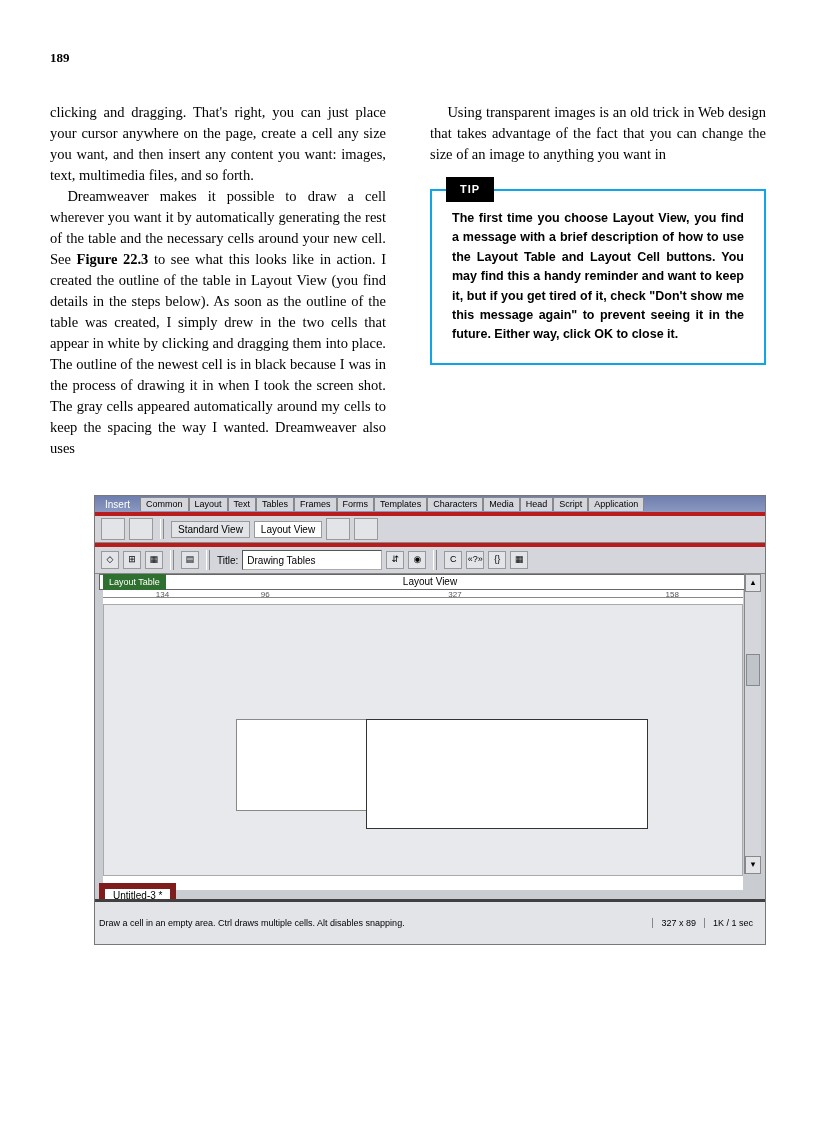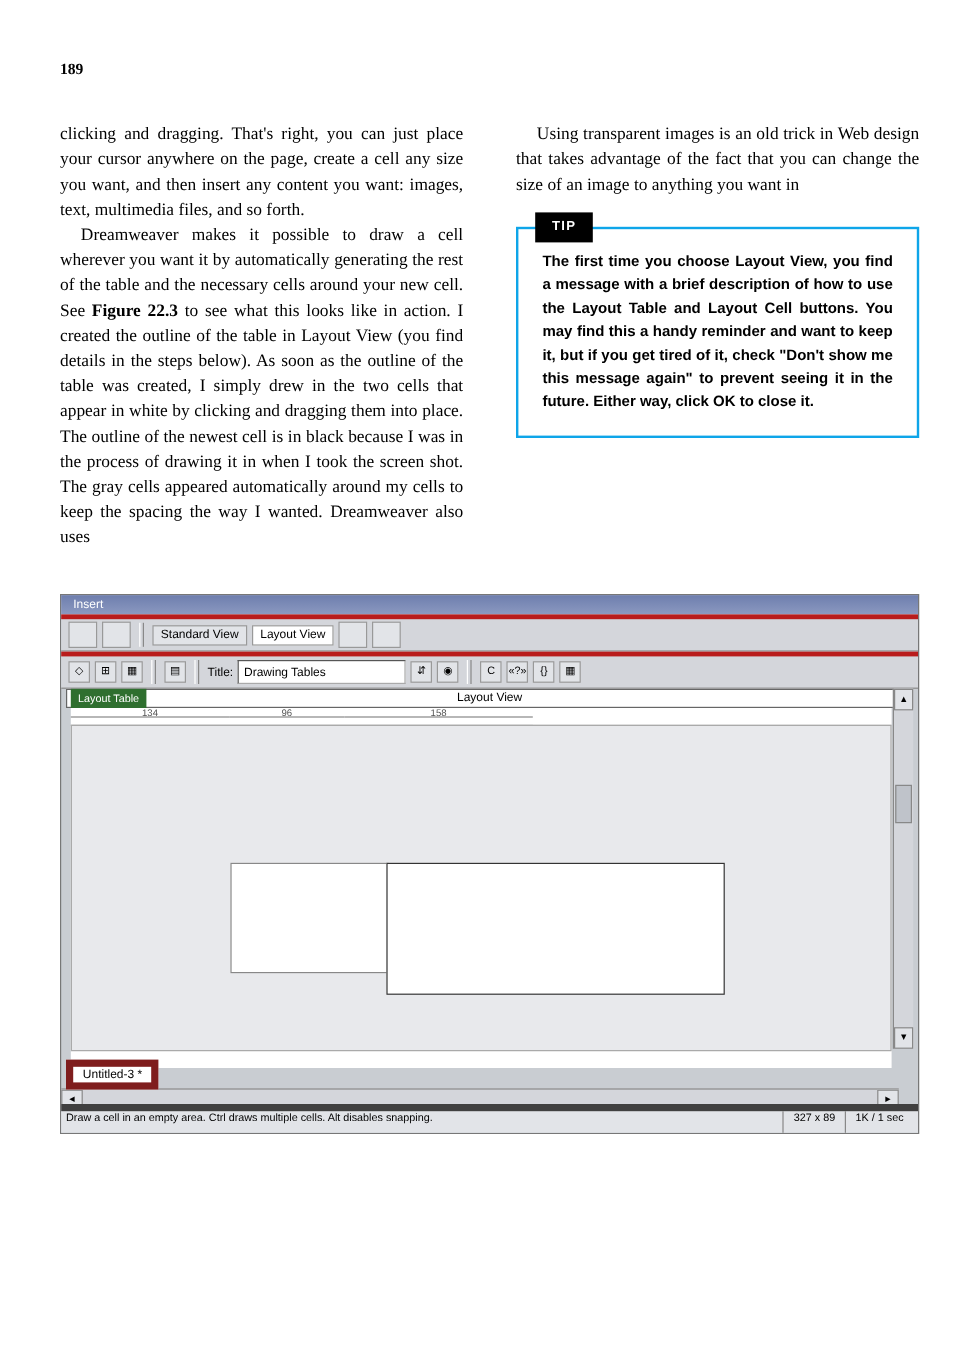--- a/index.html
+++ b/index.html
@@ -7,21 +7,21 @@
   .header{display:flex;justify-content:space-between;font-size:13px;margin-bottom:36px;}
   .header .pno{font-weight:bold;}
   .header .chap{font-style:italic;}
   .cols{display:flex;gap:44px;}
   .col{flex:1;font-size:14.5px;line-height:1.45;text-align:justify;}
   .col p{margin:0 0 0 0;text-indent:1.2em;}
   .col p.first{text-indent:0;}
   .figref{font-weight:bold;}
   .tipbox{border:2px solid #0ea5e9;margin-top:24px;padding:18px 20px 18px 20px;position:relative;font-family:Arial,Helvetica,sans-serif;font-size:12.5px;line-height:1.55;text-align:justify;font-weight:bold;}
   .tipbox .tiptab{position:absolute;top:-14px;left:14px;background:#000;color:#fff;padding:4px 14px;font-size:11px;letter-spacing:1px;}
-  .screenshot{margin-top:36px;border:1px solid #777;background:#c9cdd2;font-family:Tahoma,Arial,sans-serif;font-size:10px;color:#000;position:relative;height:450px;box-sizing:border-box;}
+  .screenshot{margin-top:36px;border:1px solid #777;background:#c9cdd2;font-family:Tahoma,Arial,sans-serif;font-size:10px;color:#000;position:relative;height:450px;box-sizing:border-box;margin-left:44px;}
   .ss-top{background:linear-gradient(#6e7eae,#8b99c0);height:16px;display:flex;align-items:center;padding:0 4px;gap:4px;}
   .ss-top .lbl{color:#fff;font-size:10px;padding:0 6px;}
   .tabs{display:inline-flex;background:#d4d6db;height:14px;}
   .tab{border:1px solid #888;border-bottom:none;padding:0 5px;font-size:9px;background:#d4d6db;height:13px;line-height:13px;}
   .tbrow{background:#d4d6db;border-top:4px solid #b91c1c;border-bottom:1px solid #888;display:flex;align-items:center;height:26px;padding:0 6px;gap:4px;}
   .tbtn{width:22px;height:20px;border:1px solid #999;background:#e2e4e8;}
   .vbtn{border:1px solid #999;background:#e2e4e8;padding:2px 6px;font-size:10px;}
   .vbtn.active{background:#fff;}
   .titlewrap{display:flex;align-items:center;gap:4px;}
   .tinput{border:1px inset #aaa;background:#fff;padding:2px 4px;width:130px;font-size:10px;height:14px;}
@@ -36,21 +36,21 @@
   .layout-table{position:absolute;left:0;top:14px;right:0;height:270px;border:1px solid #aaa;background:#e8e9ec;}
   .cell-white1{position:absolute;left:132px;top:114px;width:130px;height:90px;background:#fff;border:1px solid #888;}
   .cell-white2{position:absolute;left:262px;top:114px;width:280px;height:108px;background:#fff;border:1px solid #333;}
   .vscroll{position:absolute;right:0;top:0;bottom:16px;width:16px;background:#d4d6db;border-left:1px solid #888;}
   .vscroll .arrow{height:16px;border:1px solid #888;background:#e2e4e8;text-align:center;font-size:9px;line-height:14px;}
   .vscroll .thumb{position:absolute;top:80px;left:1px;right:1px;height:30px;background:#bfc3ca;border:1px solid #888;}
   .hscroll{position:absolute;left:0;right:16px;bottom:20px;height:16px;background:#d4d6db;border-top:1px solid #888;}
   .hscroll .arrow{width:16px;height:14px;border:1px solid #888;background:#e2e4e8;display:inline-block;text-align:center;font-size:9px;line-height:12px;}
   .hscroll .arrow.r{float:right;}
   .doc-tab{position:absolute;left:4px;bottom:36px;background:#fff;border:6px solid #7f1d1d;padding:1px 8px;font-size:10px;}
-  .status{position:absolute;left:0;right:0;bottom:0;height:18px;background:#e2e4e8;border-top:6px solid #404040;display:flex;padding:0 4px;font-size:9px;}
+  .status{position:absolute;left:0;right:0;bottom:0;height:18px;background:#e2e4e8;border-top:3px solid #404040;display:flex;align-items:center;padding:12px 4px;font-size:9px;}
   .status .msg{flex:1;}
   .status .dim{border-left:1px solid #888;padding:0 8px;}
   .fignum{margin-top:10px;font-weight:bold;font-size:14px;}
   .lv-wrap{position:relative;margin:0 4px;}
   .icon{display:inline-block;width:16px;height:16px;border:1px solid #999;background:#e2e4e8;font-size:9px;text-align:center;line-height:14px;}
 </style>
 </head>
 <body>
 <div class="page">
 
@@ -68,20 +68,34 @@
     <div class="tipbox">
       <div class="tiptab">TIP</div>
       <span>The first time you choose Layout View, you find a message with a brief description of how to use the Layout Table and Layout Cell buttons. You may find this a handy reminder and want to keep it, but if you get tired of it, check "Don't show me this message again" to prevent seeing it in the future. Either way, click OK to close it.</span>
     </div>
   </div>
 </div>
 
 <div class="screenshot">
   <div class="ss-top">
     <span class="lbl">Insert</span>
+    <span class="tabs">
+      <span class="tab">Common</span>
+      <span class="tab">Layout</span>
+      <span class="tab">Text</span>
+      <span class="tab">Tables</span>
+      <span class="tab">Frames</span>
+      <span class="tab">Forms</span>
+      <span class="tab">Templates</span>
+      <span class="tab">Characters</span>
+      <span class="tab">Media</span>
+      <span class="tab">Head</span>
+      <span class="tab">Script</span>
+      <span class="tab">Application</span>
+    </span>
   </div>
 
   <div class="tbrow">
     <span class="tbtn"></span>
     <span class="tbtn"></span>
     <span class="sep"></span>
     <span class="vbtn">Standard View</span>
     <span class="vbtn active">Layout View</span>
     <span class="tbtn"></span>
     <span class="tbtn"></span>
@@ -113,20 +127,23 @@
       <span>Layout View</span>
     </div>
     <div class="canvas-wrap">
       <div class="ruler">
         <div class="rseg" style="width:132px">
               <span class="w">134</span>
             </div>
         <div class="rseg" style="width:96px">
               <span class="w">96</span>
             </div>
+        <div class="rseg" style="width:325px">
+              <span class="w">327</span>
+            </div>
         <div class="rseg" style="width:157px">
               <span class="w">158</span>
             </div>
       </div>
       <div class="layout-table">
         <div class="cell-white1"></div>
         <div class="cell-white2"></div>
       </div>
     </div>
     <div class="vscroll">

